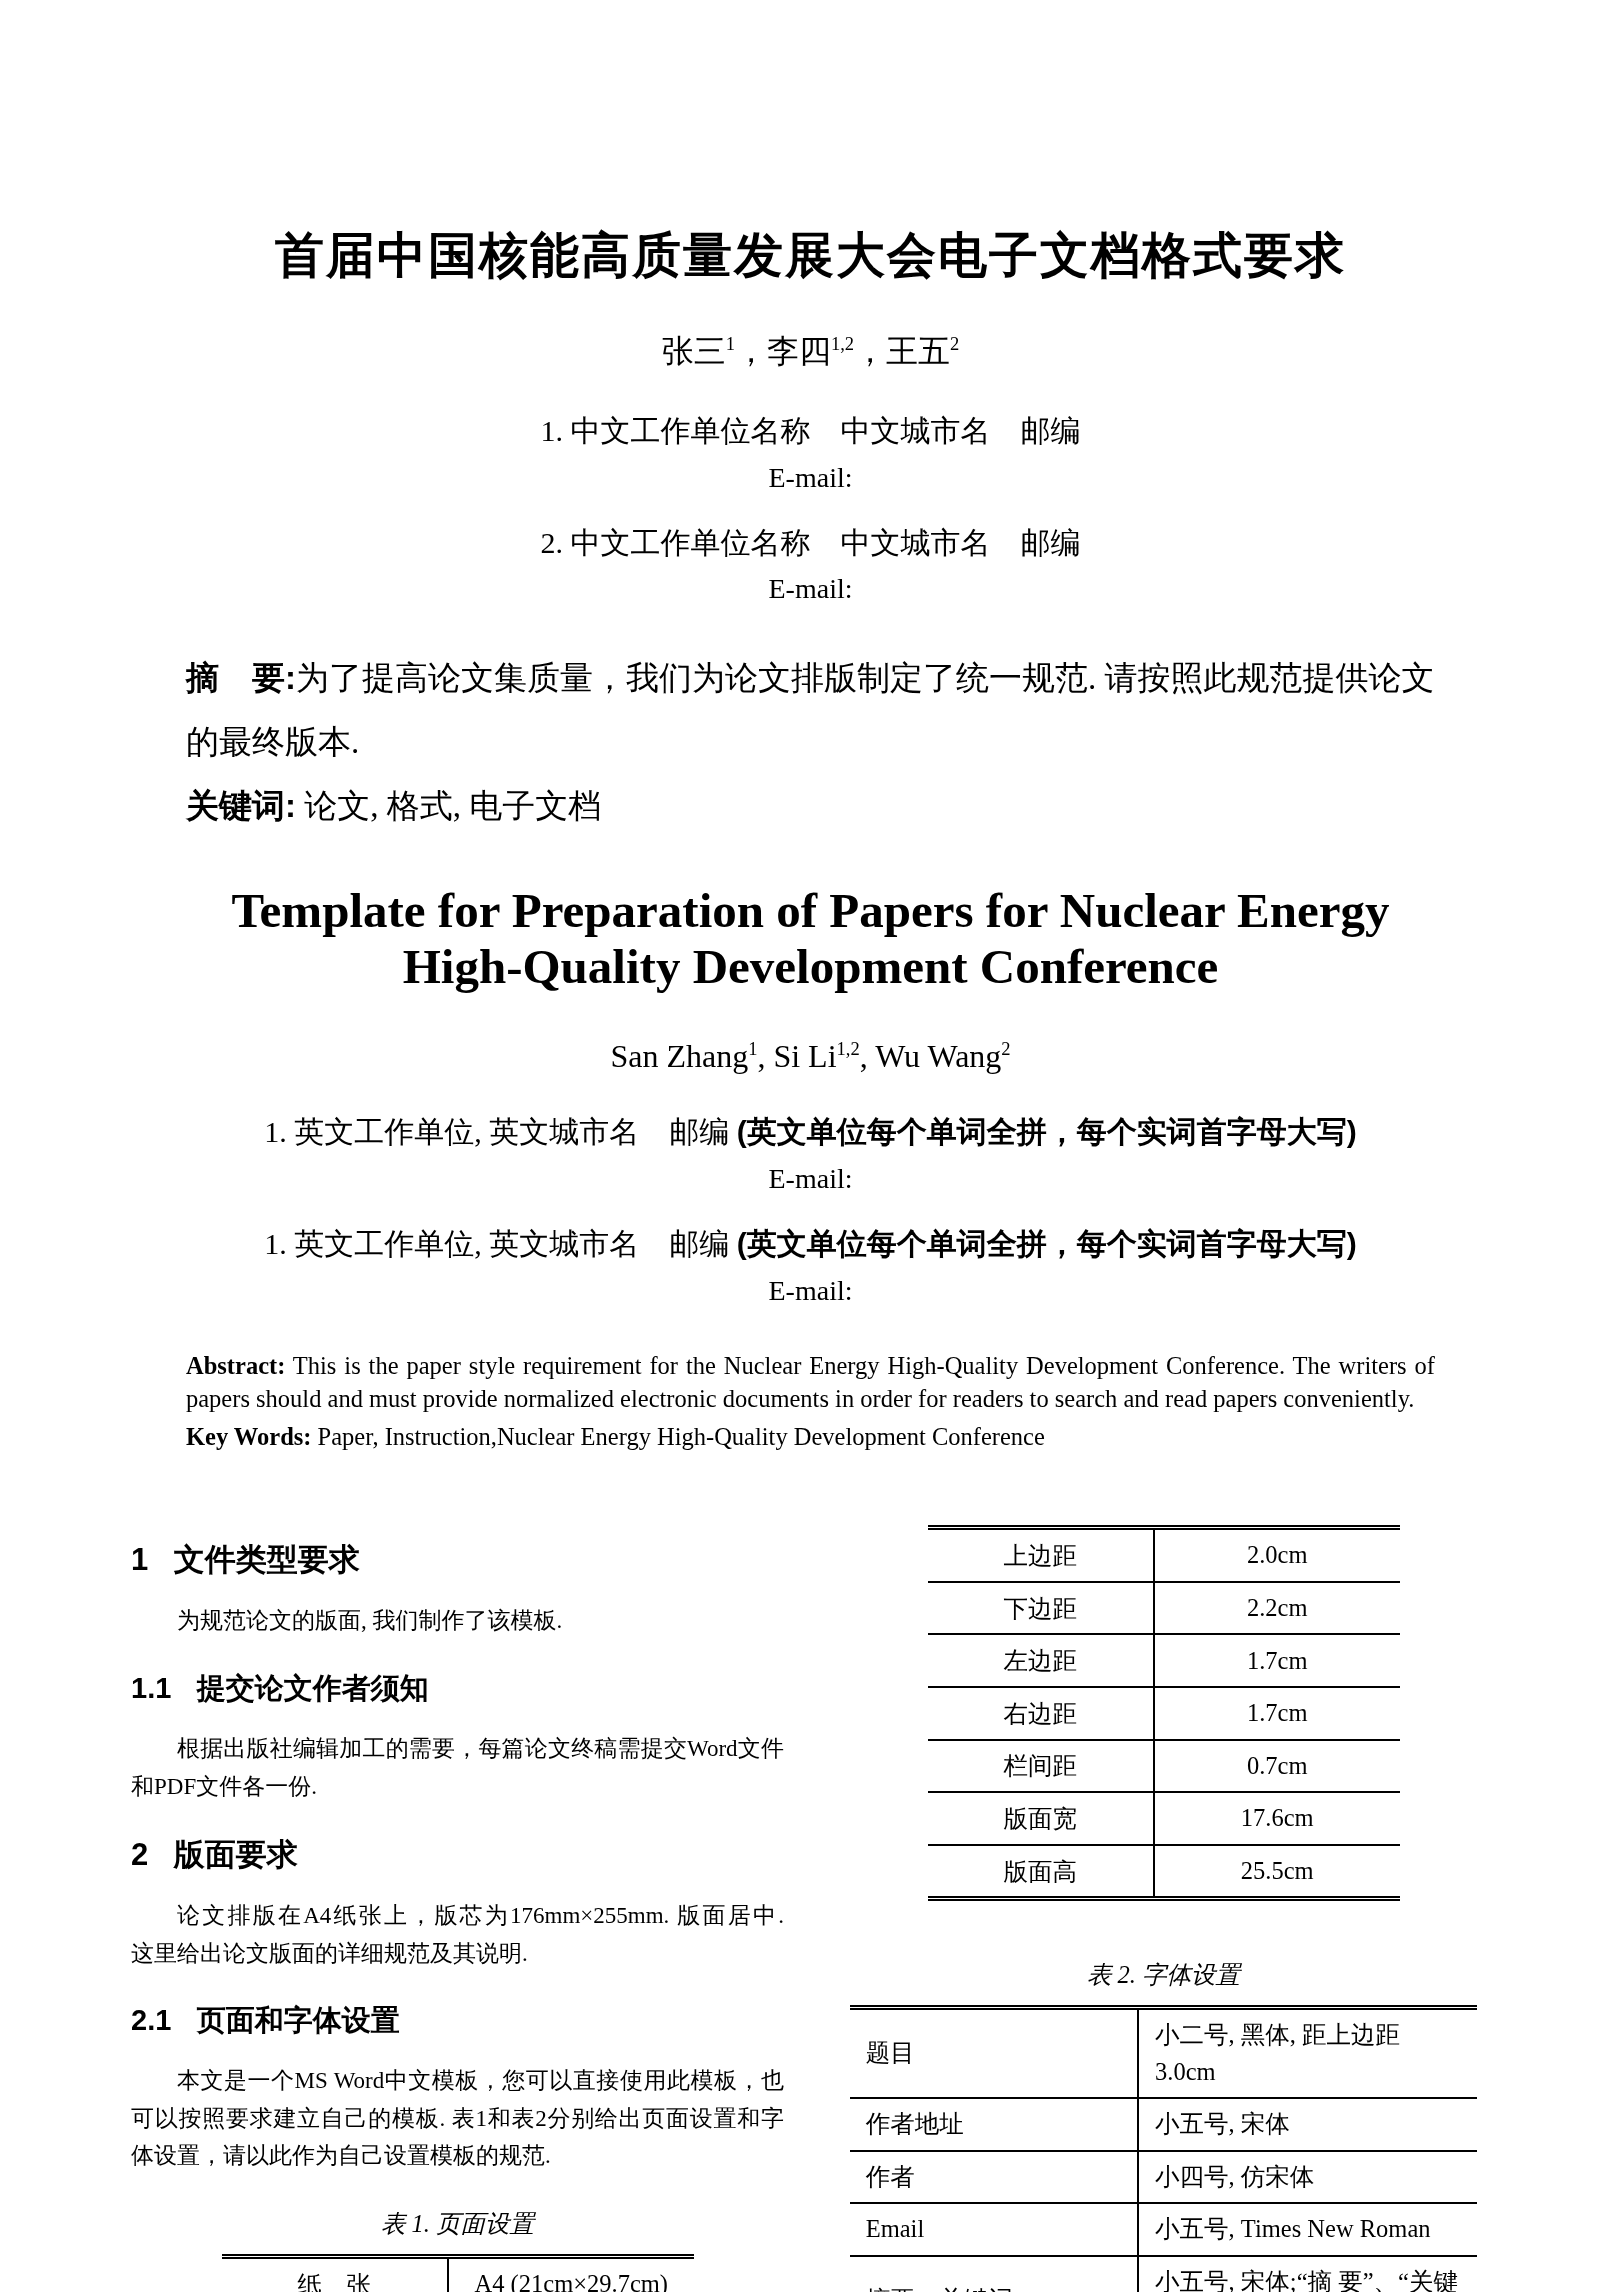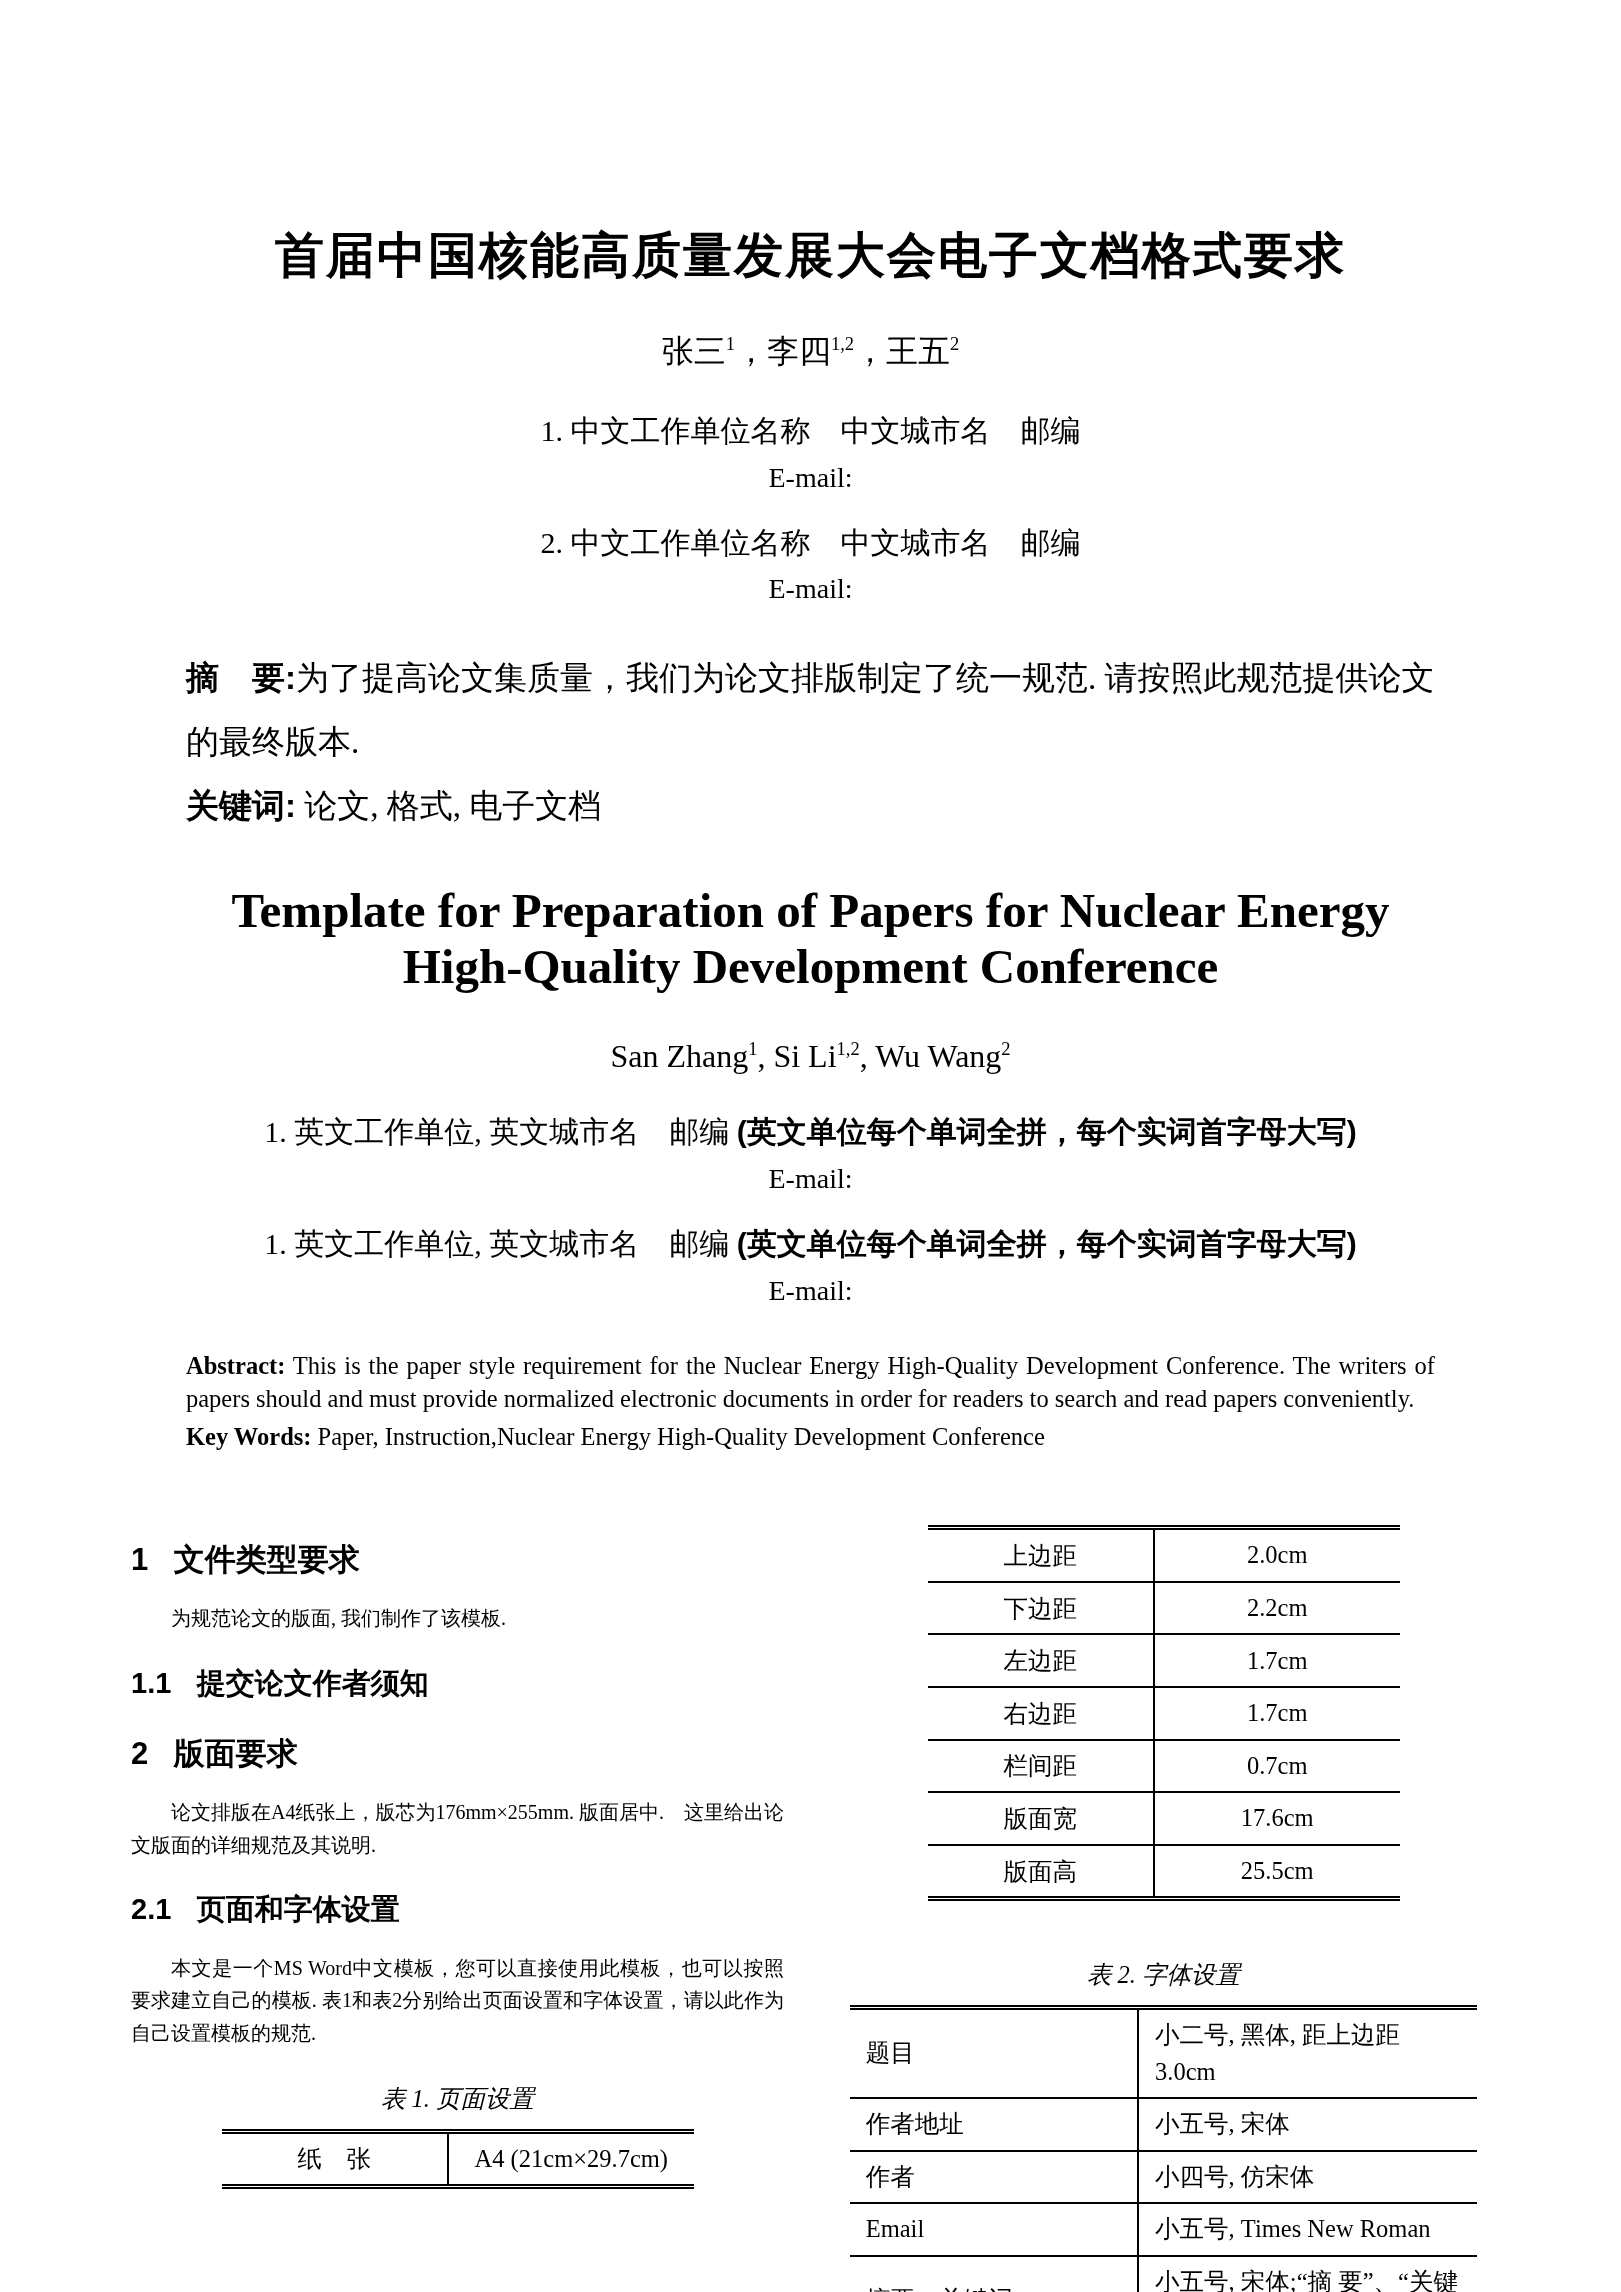--- a/index.html
+++ b/index.html
@@ -27,21 +27,21 @@
   .en-abstract{margin:43px 55px 0 55px;font-size:24.5px;line-height:1.34;text-align:justify;}
   .en-keywords{margin:5.9px 55px 0 55px;font-size:24.5px;line-height:1.34;}
 
   .columns{display:flex;gap:53px;margin-top:71px;}
   .col{width:653px;box-sizing:border-box;}
 
   .sec-h1{font-family:"Liberation Sans","DejaVu Sans",sans-serif;font-weight:bold;font-size:31px;margin:29px 0 21.6px 0;}
   .sec-h1 .num,.sec-h2 .num{margin-right:25.5px;}
   .sec-h2{font-family:"Liberation Sans","DejaVu Sans",sans-serif;font-weight:bold;font-size:29px;margin:29px 0 21.6px 0;}
   .sec-h1:first-child{margin-top:13.7px;}
-  .para{font-size:20px;line-height:1.62;text-indent:2em;text-align:justify;margin:0 0 11.8px 0;}
+  .para{font-size:23px;line-height:1.62;text-indent:2em;text-align:justify;margin:0 0 11.8px 0;}
 
   .tbl-caption{text-align:center;font-size:24.5px;margin:33px 0 13.7px 0;font-style:italic;}
   .tbl{border-collapse:collapse;margin:0 auto;border-top:5.9px double #000;border-bottom:5.9px double #000;}
   .tbl td{border-top:2px solid #000;font-size:24.5px;padding:8.8px 11.8px;}
   .tbl tr:first-child td{border-top:none;}
   .tbl td:first-child{border-right:2px solid #000;}
   .tbl1{width:472px;}
   .tbl1 td{text-align:center;}
   .tbl1 td:first-child{width:48%;}
   .t1-right{margin-top:0;}
@@ -90,20 +90,21 @@
 
   <div class="en-abstract"><b>Abstract:</b><span> This is the paper style requirement for the Nuclear Energy High-Quality Development Conference. The writers of papers should and must provide normalized electronic documents in order for readers to search and read papers conveniently.</span></div>
   <div class="en-keywords"><b>Key Words:</b><span> Paper, Instruction,Nuclear Energy High-Quality Development Conference</span></div>
 
   <div class="columns">
 
     <div class="col">
       <div class="sec-h1"><span class="num">1</span><span>文件类型要求</span></div>
       <p class="para">为规范论文的版面, 我们制作了该模板.</p>
       <div class="sec-h2"><span class="num">1.1</span><span>提交论文作者须知</span></div>
+      <p class="para">根据出版社编辑加工的需要，每篇论文终稿需提交Word文件和PDF文件各一份.</p>
       <div class="sec-h1"><span class="num">2</span><span>版面要求</span></div>
       <p class="para">论文排版在A4纸张上，版芯为176mm×255mm. 版面居中.　这里给出论文版面的详细规范及其说明.</p>
       <div class="sec-h2"><span class="num">2.1</span><span>页面和字体设置</span></div>
       <p class="para">本文是一个MS Word中文模板，您可以直接使用此模板，也可以按照要求建立自己的模板. 表1和表2分别给出页面设置和字体设置，请以此作为自己设置模板的规范.</p>
 
       <div class="tbl-caption">表 1. 页面设置</div>
       <table class="tbl tbl1">
         <tbody>
             <tr>
               <td>纸　张</td>

